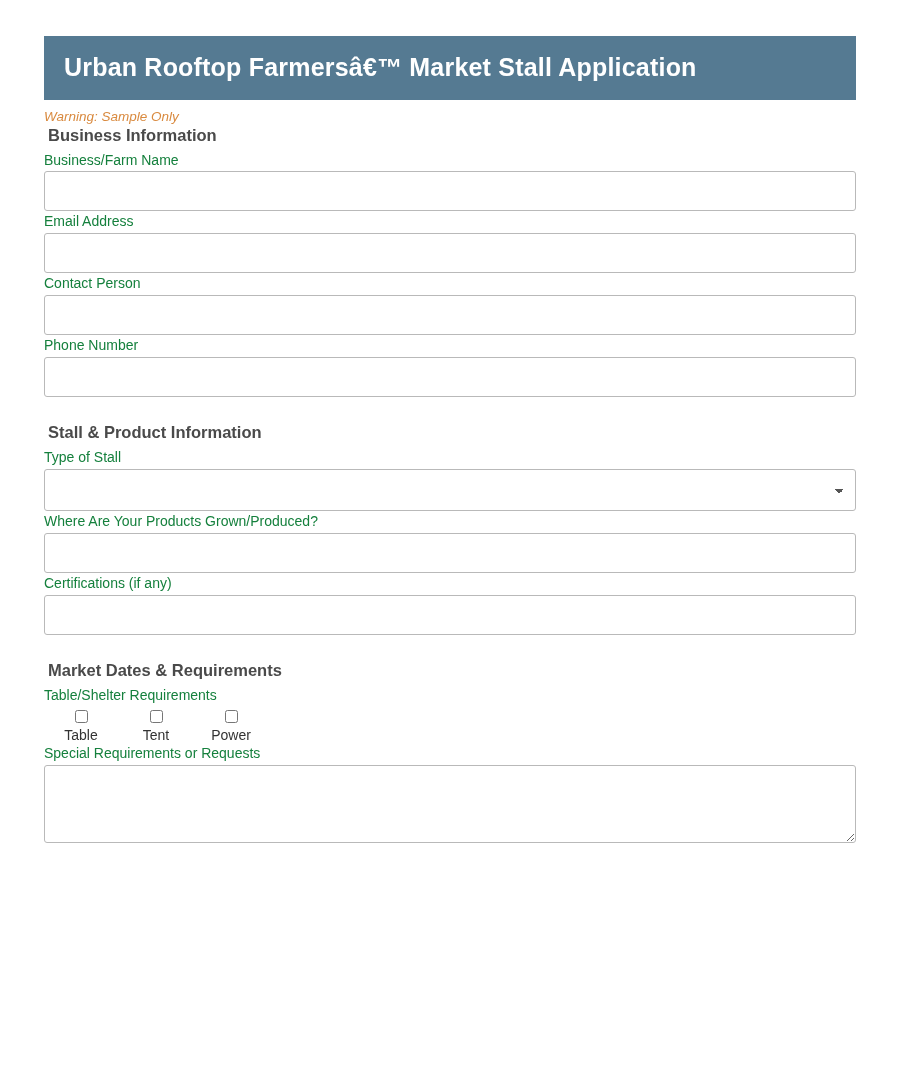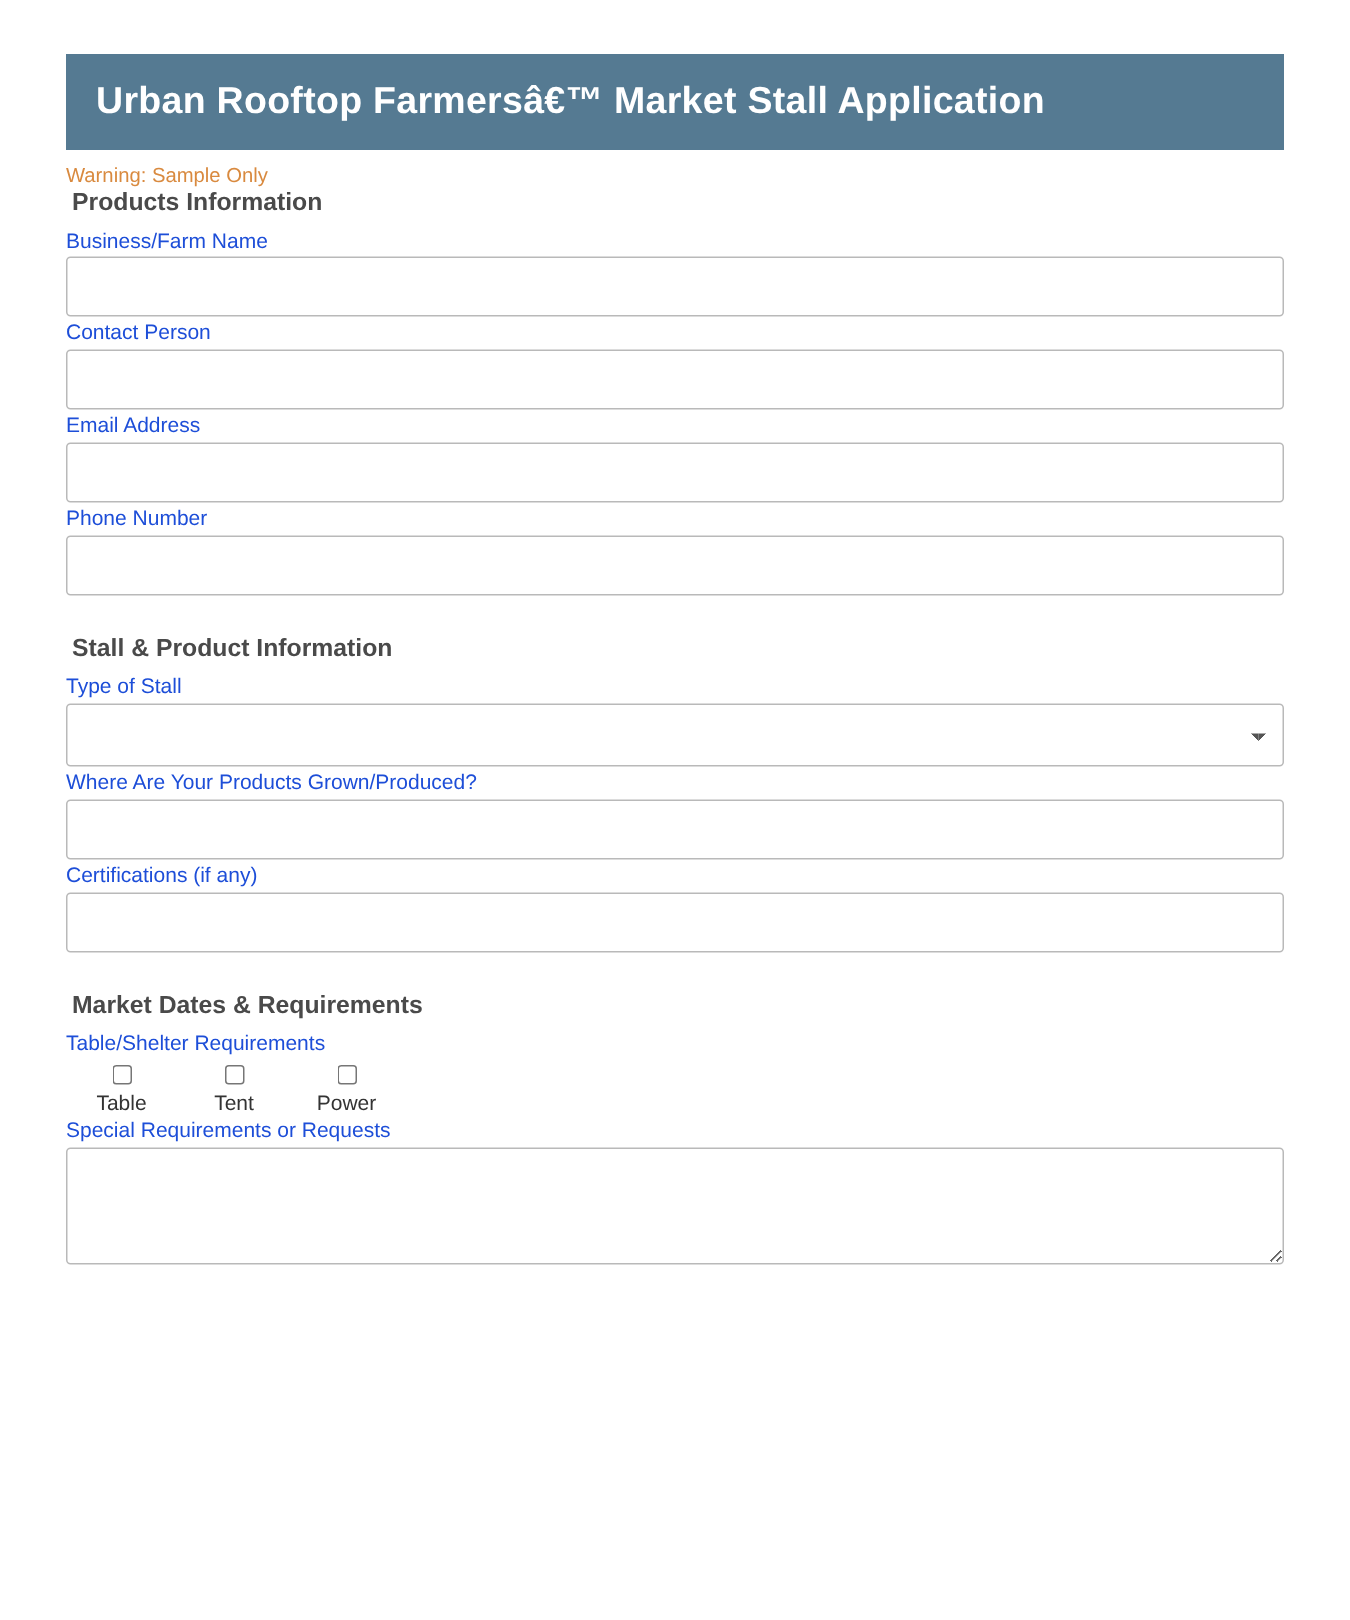--- a/index.html
+++ b/index.html
@@ -28,40 +28,41 @@
   }
   .header-title {
     font-size: 25px;
     font-weight: bold;
     letter-spacing: 0.2px;
     line-height: 1.1;
   }
   .warning {
     margin: 9px 44px 0 44px;
     color: #d98a3f;
+    font-style: italic;
     font-size: 13.5px;
   }
   .content {
     margin: 0 44px;
   }
   .section-title {
     font-size: 16.5px;
     font-weight: bold;
     color: #4a4a4a;
     margin: 2px 0 6px 4px;
   }
   .section-title.spaced {
     margin-top: 26px;
   }
   .field {
     margin-bottom: 1px;
   }
   .field-label {
     font-size: 14px;
-    color: #1d4ed8;
+    color: #15803d;
     margin-bottom: 2px;
     line-height: 1.35;
   }
   .input-box {
     width: 100%;
     box-sizing: border-box;
     height: 40px;
     border: 1px solid #b9b9b9;
     border-radius: 3px;
     background: #ffffff;
@@ -115,34 +116,34 @@
 <div class="page">
 
   <div class="header-bar">
     <div class="header-title">Urban Rooftop Farmersâ€™ Market Stall Application</div>
   </div>
 
   <div class="warning">Warning: Sample Only</div>
 
   <div class="content">
 
-    <div class="section-title">Products Information</div>
+    <div class="section-title">Business Information</div>
 
     <div class="field">
       <div class="field-label">Business/Farm Name</div>
       <input class="input-box" type="text" placeholder="" style="">
     </div>
 
     <div class="field">
-      <div class="field-label">Contact Person</div>
+      <div class="field-label">Email Address</div>
       <input class="input-box" type="text" placeholder="" style="">
     </div>
 
     <div class="field">
-      <div class="field-label">Email Address</div>
+      <div class="field-label">Contact Person</div>
       <input class="input-box" type="text" placeholder="" style="">
     </div>
 
     <div class="field">
       <div class="field-label">Phone Number</div>
       <input class="input-box" type="text" placeholder="" style="">
     </div>
 
     <div class="section-title spaced">Stall &amp; Product Information</div>
 

